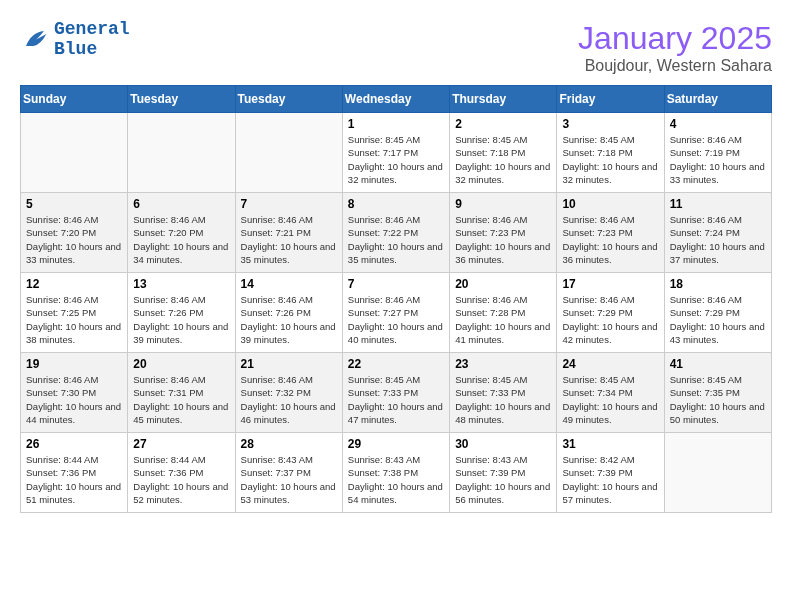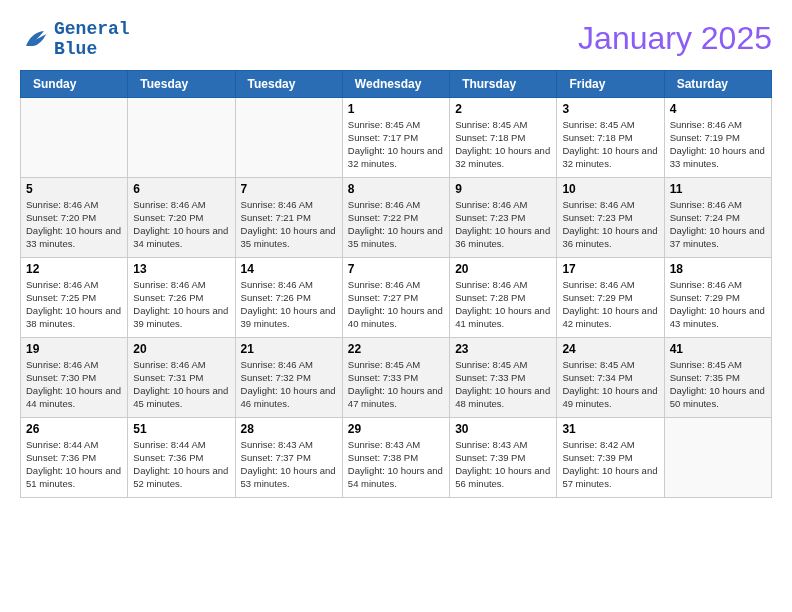--- a/index.html
+++ b/index.html
@@ -48,21 +48,21 @@
       color: #555;
     }
     table {
       width: 100%;
       border-collapse: collapse;
       font-size: 10.5px;
     }
     thead tr th {
       background-color: #2a6db5;
       color: #fff;
-      padding: 6px 12px;
+      padding: 6px 2px;
       text-align: left;
       font-size: 12px;
       border: 1px solid #1a5fa8;
     }
     tbody tr td {
       border: 1px solid #ccc;
       vertical-align: top;
       padding: 4px 5px;
       width: calc(100% / 7);
       min-height: 80px;
@@ -97,20 +97,21 @@
     <svg class="logo-bird" viewBox="0 0 40 40">
       <path d="M8 28 Q15 10 32 8 Q24 18 20 20 Q28 16 35 12 Q28 26 18 28 Z" fill="#2a6db5"></path>
     </svg>
     <div class="logo-text">
       <div><span>General</span></div>
       <div><span>Blue</span></div>
     </div>
   </div>
   <div class="title-block">
     <div class="month-title">January 2025</div>
+    <div class="location">Boujdour, Western Sahara</div>
   </div>
 </div>
 
 <table>
   <thead>
     <tr>
     <th>Sunday</th>
         <th>Tuesday</th>
         <th>Tuesday</th>
         <th>Wednesday</th>
@@ -230,21 +231,21 @@
           <span class="day-number">41</span>
           <div class="day-info">Sunrise: 8:45 AM<br>Sunset: 7:35 PM<br>Daylight: 10 hours and 50 minutes.</div>
         </td>
       </tr>
       <tr>
         <td>
           <span class="day-number">26</span>
           <div class="day-info">Sunrise: 8:44 AM<br>Sunset: 7:36 PM<br>Daylight: 10 hours and 51 minutes.</div>
         </td>
         <td>
-          <span class="day-number">51</span>
+          <span class="day-number">27</span>
           <div class="day-info">Sunrise: 8:44 AM<br>Sunset: 7:36 PM<br>Daylight: 10 hours and 52 minutes.</div>
         </td>
         <td>
           <span class="day-number">28</span>
           <div class="day-info">Sunrise: 8:43 AM<br>Sunset: 7:37 PM<br>Daylight: 10 hours and 53 minutes.</div>
         </td>
         <td>
           <span class="day-number">29</span>
           <div class="day-info">Sunrise: 8:43 AM<br>Sunset: 7:38 PM<br>Daylight: 10 hours and 54 minutes.</div>
         </td>

